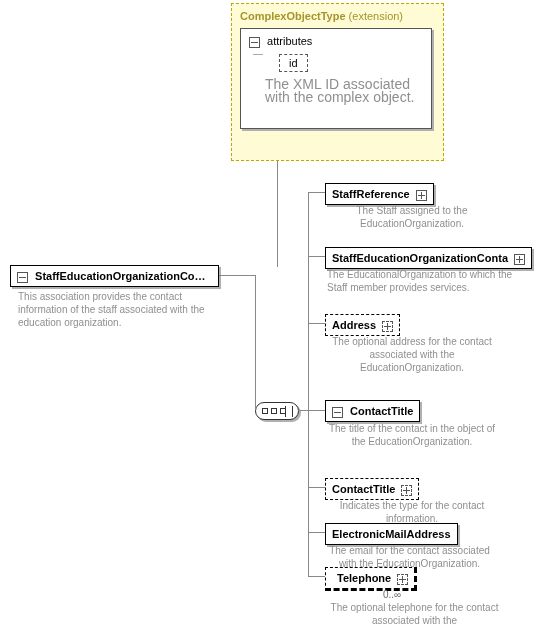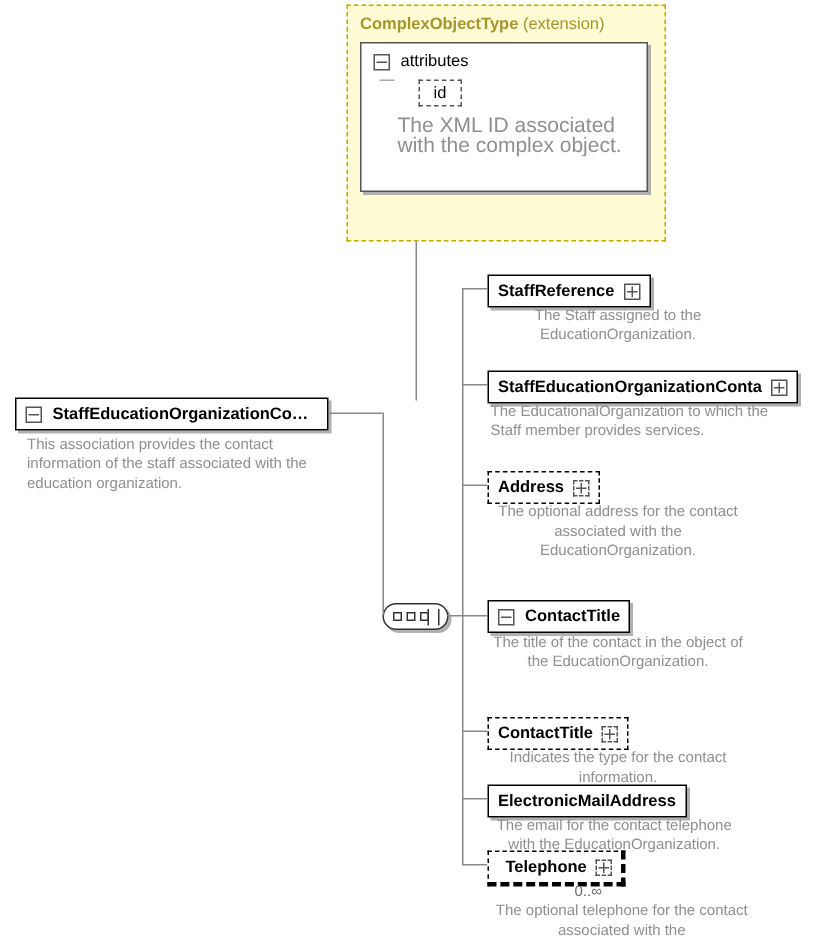--- a/index.html
+++ b/index.html
@@ -246,13 +246,13 @@
 <style>
   [data-name="element-electronicmailaddress"]{top:523px !important;}
   [data-name="element-telephone"]{top:567px !important; display:block !important;}
 </style>
 
 <div class="line-h" style="left:308px;top:532px;width:17px" data-name="connector-line"></div>
 
 <style>
 </style>
 
-<div class="desc small" style="left:327px;top:544px;width:165px" data-name="element-desc-ema">The email for the contact telephone with the EducationOrganization.</div>
+<div class="desc small" style="left:327px;top:544px;width:165px" data-name="element-desc-ema">The email for the contact associated with the EducationOrganization.</div>
 
 </body></html>

